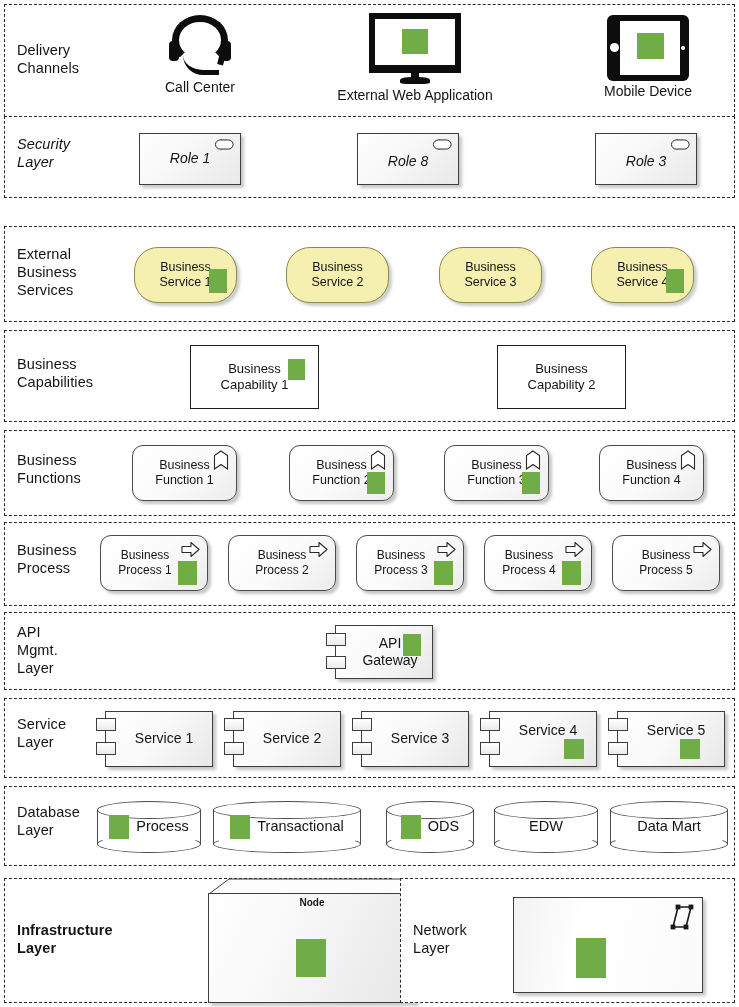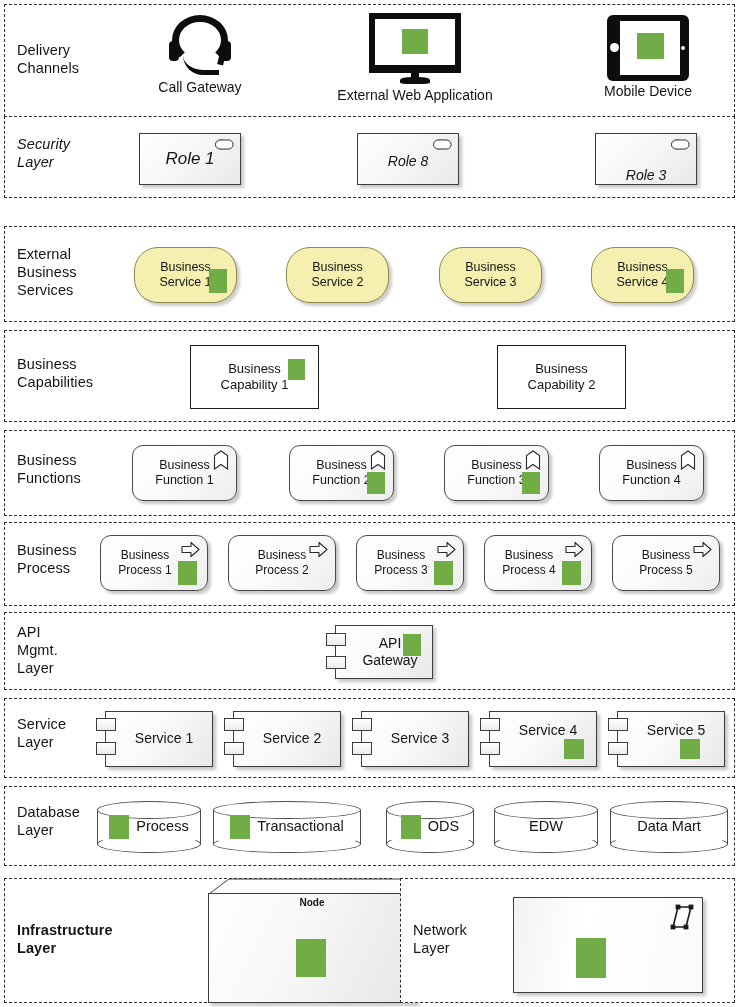--- a/index.html
+++ b/index.html
@@ -257,21 +257,21 @@
 Channels</div>
 
   <div class="channel" style="left:135px; top:10px; width:120px;">
     <div class="headset">
       <div class="band-arc"></div>
       <div class="cup l"></div>
       <div class="cup r"></div>
       <div class="mic"></div>
       <div class="mic2"></div>
     </div>
-    <div class="cname">Call  Gateway</div>
+    <div class="cname">Call  Center</div>
   </div>
 
   <div class="channel" style="left:315px; top:8px; width:190px;">
     <div class="monitor">
       <div class="screen"></div>
       <div class="green"></div>
       <div class="chin"></div>
       <div class="neck"></div>
       <div class="foot"></div>
     </div>
@@ -292,32 +292,32 @@
 
 <div class="band" style="left:4px; top:116px; width:731px; height:82px;font-style:italic;">
   <div class="band-label" style="top:18px;">Security
 Layer</div>
 
   <div class="rolebox" style="left:134px; top:16px; width:102px; height:52px;">
     <svg class="role-icon" viewBox="0 0 22 12">
       <ellipse cx="7" cy="6" rx="5.4" ry="5" fill="#fff" stroke="#2b2b2b" stroke-width="1.1"></ellipse>
       <path d="M7 1h9a5 5 0 0 1 0 10H7" fill="#fff" stroke="#2b2b2b" stroke-width="1.1"></path>
     </svg>
-    <div class="nlabel" style="font-size:17px; margin-top:0;">Role 1</div>
+    <div class="nlabel" style="font-size:14px; margin-top:0;">Role 1</div>
   </div>
 
   <div class="rolebox" style="left:352px; top:16px; width:102px; height:52px;">
     <svg class="role-icon" viewBox="0 0 22 12">
       <ellipse cx="7" cy="6" rx="5.4" ry="5" fill="#fff" stroke="#2b2b2b" stroke-width="1.1"></ellipse>
       <path d="M7 1h9a5 5 0 0 1 0 10H7" fill="#fff" stroke="#2b2b2b" stroke-width="1.1"></path>
     </svg>
     <div class="nlabel" style="font-size:14px; margin-top:6px;">Role 8</div>
   </div>
 
-  <div class="rolebox" style="left:590px; top:16px; width:102px; height:52px;align-items:flex-end;">
+  <div class="rolebox" style="left:590px; top:16px; width:102px; height:52px;">
     <svg class="role-icon" viewBox="0 0 22 12">
       <ellipse cx="7" cy="6" rx="5.4" ry="5" fill="#fff" stroke="#2b2b2b" stroke-width="1.1"></ellipse>
       <path d="M7 1h9a5 5 0 0 1 0 10H7" fill="#fff" stroke="#2b2b2b" stroke-width="1.1"></path>
     </svg>
     <div class="nlabel" style="font-size:14px; margin-top:6px;">Role 3</div>
   </div>
 </div>
 
 <div class="band" style="left:4px; top:226px; width:731px; height:96px;">
   <div class="band-label" style="top:18px;">External

